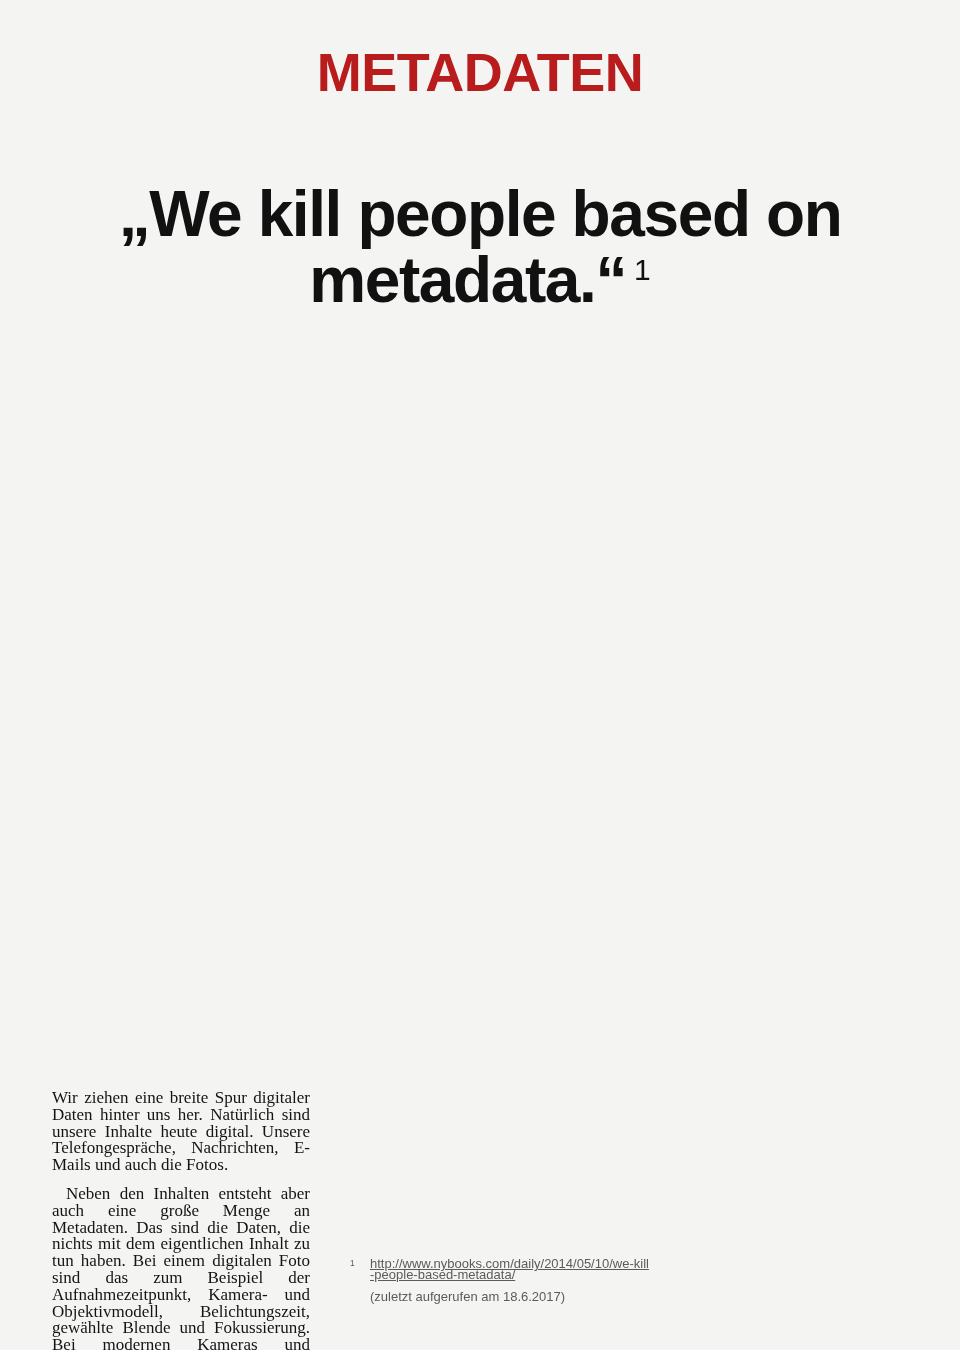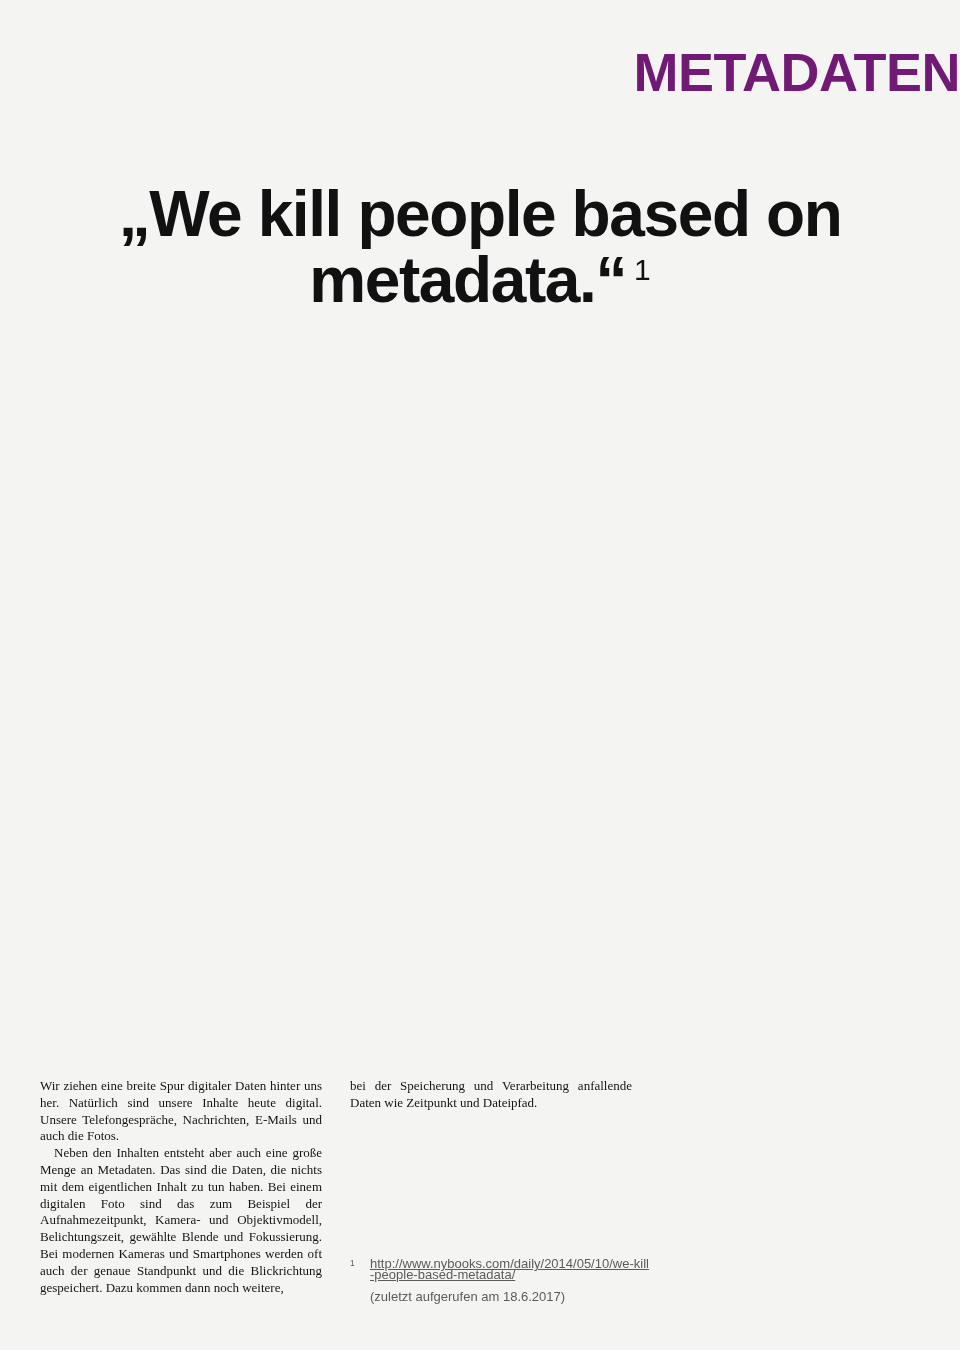--- a/index.html
+++ b/index.html
@@ -21,27 +21,27 @@
     inset: 0;
     padding: 0;
   }
 
   
   .kicker {
     position: absolute;
     top: 44px;
     left: 0;
     right: 0;
-    text-align: right;
+    text-align: center;
     font-family: "Liberation Sans", sans-serif;
     font-weight: 700;
     font-size: 54px;
     letter-spacing: -0.5px;
     line-height: 1.05;
-    color: #701a75;
+    color: #b91c1c;
   }
 
   .headline {
     position: absolute;
     top: 182px;
     left: 70px;
     right: 70px;
     text-align: center;
     font-family: "Liberation Sans", sans-serif;
     font-weight: 700;
@@ -66,23 +66,23 @@
     right: 40px;
     top: 1078px;
     display: flex;
     gap: 28px;
   }
   .col {
     width: 282px;
     flex: 0 0 282px;
   }
   .col p {
-    margin: 0;
+    margin: 12px;
     font-family: "Liberation Serif", serif;
-    font-size: 13px;
+    font-size: 17px;
     line-height: 16.8px;
     text-align: justify;
     text-justify: inter-word;
     hyphens: manual;
     color: #141414;
   }
   .col p + p {
     text-indent: 14px;
   }
 
@@ -130,21 +130,20 @@
   </div>
 
   <div class="columns">
 
     <div class="col">
       <p>Wir ziehen eine breite Spur digitaler Daten hinter uns her. Natürlich sind unsere Inhalte heute digital. Unsere Telefongespräche, Nachrichten, E-Mails und auch die Fotos.</p>
       <p>Neben den Inhalten entsteht aber auch eine große Menge an Metadaten. Das sind die Daten, die nichts mit dem eigentlichen Inhalt zu tun haben. Bei einem digitalen Foto sind das zum Beispiel der Aufnahmezeitpunkt, Kamera- und Objektivmodell, Belichtungszeit, gewählte Blende und Fokussierung. Bei modernen Kameras und Smartphones werden oft auch der genaue Standpunkt und die Blickrichtung gespeichert. Dazu kommen dann noch weitere,</p>
     </div>
 
     <div class="col">
-      <p>bei der Speicherung und Verarbeitung anfallende Daten wie Zeitpunkt und Dateipfad.</p>
     </div>
 
   </div>
 
   <div class="footnote">
     <span class="fn-num">1</span>
     <span class="fn-body">
       <a class="fn-url" href="#">http://www.nybooks.com/daily/2014/05/10/we-kill-people-based-metadata/</a>
       <span class="fn-access">(zuletzt aufgerufen am 18.6.2017)</span>
     </span>

